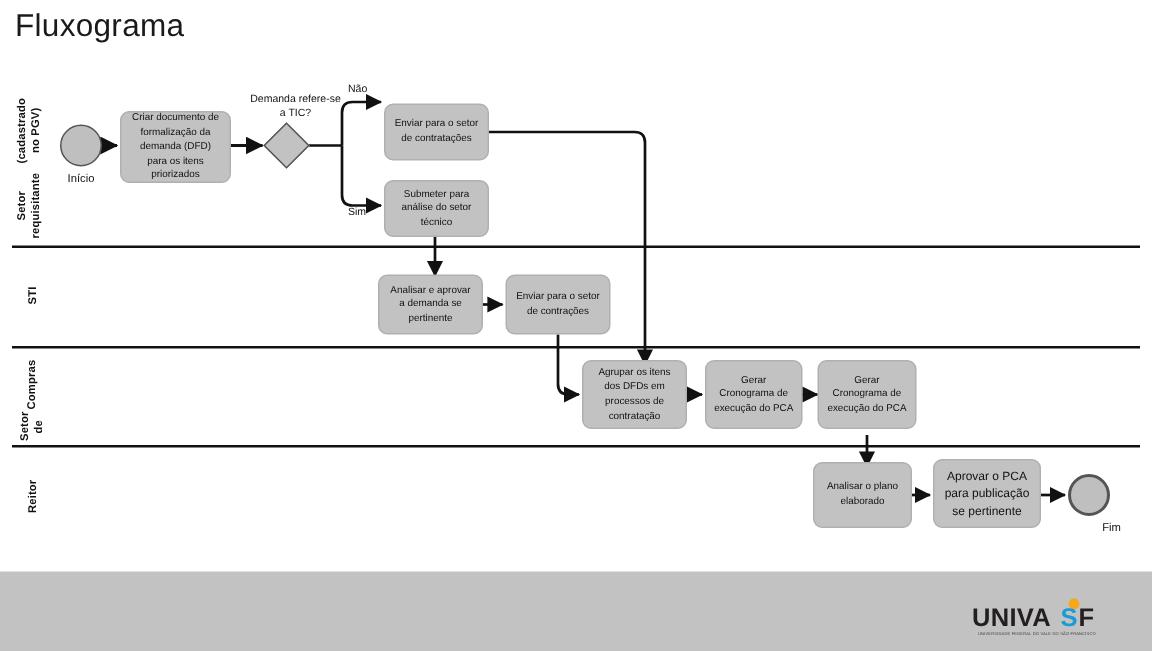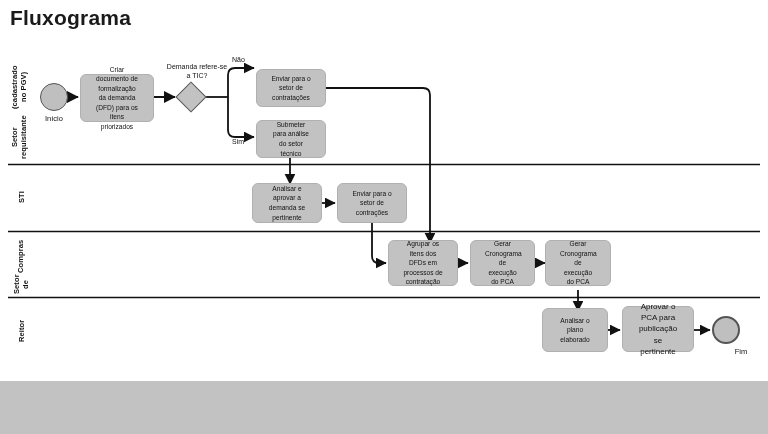--- a/index.html
+++ b/index.html
@@ -5,21 +5,21 @@
   html,body{margin:0;padding:0;}
   body{
     width:768px;height:434px;overflow:hidden;background:#ffffff;
     font-family:"Liberation Sans","DejaVu Sans",sans-serif;
   }
   #root{position:relative;width:768px;height:434px;}
 
   
   .title{
     position:absolute;left:10px;top:6px;
-    font-size:21px;font-weight:bold;color:#1a1a1a;letter-spacing:0.2px;
+    font-size:21px;font-weight:normal;color:#1a1a1a;letter-spacing:0.2px;
   }
 
   
   .diagram{position:absolute;left:0;top:0;width:720px;height:381px;}
   svg.layer{position:absolute;left:0;top:0;width:768px;height:381px;overflow:visible;}
 
   
   .lane-label{
     position:absolute;
     writing-mode:vertical-rl;transform:rotate(180deg);
@@ -28,21 +28,21 @@
     letter-spacing:0.1px;
     display:flex;align-items:center;justify-content:center;
   }
 
   
   .task{
     position:absolute;
     background:#c2c2c2;border:1px solid #b0b0b0;border-radius:6px;
     color:#111;font-size:6.6px;line-height:1.45;text-align:center;
     display:flex;align-items:center;justify-content:center;
-    padding:2px 14px;box-sizing:border-box;
+    padding:2px 5px;box-sizing:border-box;
   }
   .task span{display:block;width:100%;}
   .task.lg{font-size:8px;line-height:1.4;}
 
   
   .event{
     position:absolute;border-radius:50%;
     background:#bfbfbf;border:1.6px solid #555;box-sizing:border-box;
   }
   .event-label{
@@ -191,14 +191,23 @@
       <span>Aprovar o PCA para publicação se pertinente</span>
     </div>
 
     <div class="event" style="left:712px;top:316px;width:28px;height:28px;border-width:2.4px;"></div>
     <div class="event-label" style="left:723px;top:347px;width:36px;">Fim</div>
 
   </div>
 
   <div class="footer"></div>
 
+  <div class="logo">
+    <svg viewBox="0 0 104 28" width="104" height="28">
+      <circle cx="70" cy="4.5" r="3.6" fill="#f5a81c"></circle>
+      <text x="2" y="19" font-family="&quot;Liberation Sans&quot;, sans-serif" font-size="17" font-weight="bold" fill="#231f20" letter-spacing="0.2">UNIVA</text>
+      <text x="61" y="19" font-family="&quot;Liberation Sans&quot;, sans-serif" font-size="17" font-weight="bold" fill="#1a9ad7">S</text>
+      <text x="73" y="19" font-family="&quot;Liberation Sans&quot;, sans-serif" font-size="17" font-weight="bold" fill="#231f20">F</text>
+      <text x="6" y="25.5" font-family="&quot;Liberation Sans&quot;, sans-serif" font-size="2.7" fill="#3d3d3d" letter-spacing="0.12">UNIVERSIDADE FEDERAL DO VALE DO SÃO FRANCISCO</text>
+    </svg>
+  </div>
 
 </div>
 
 </body></html>

